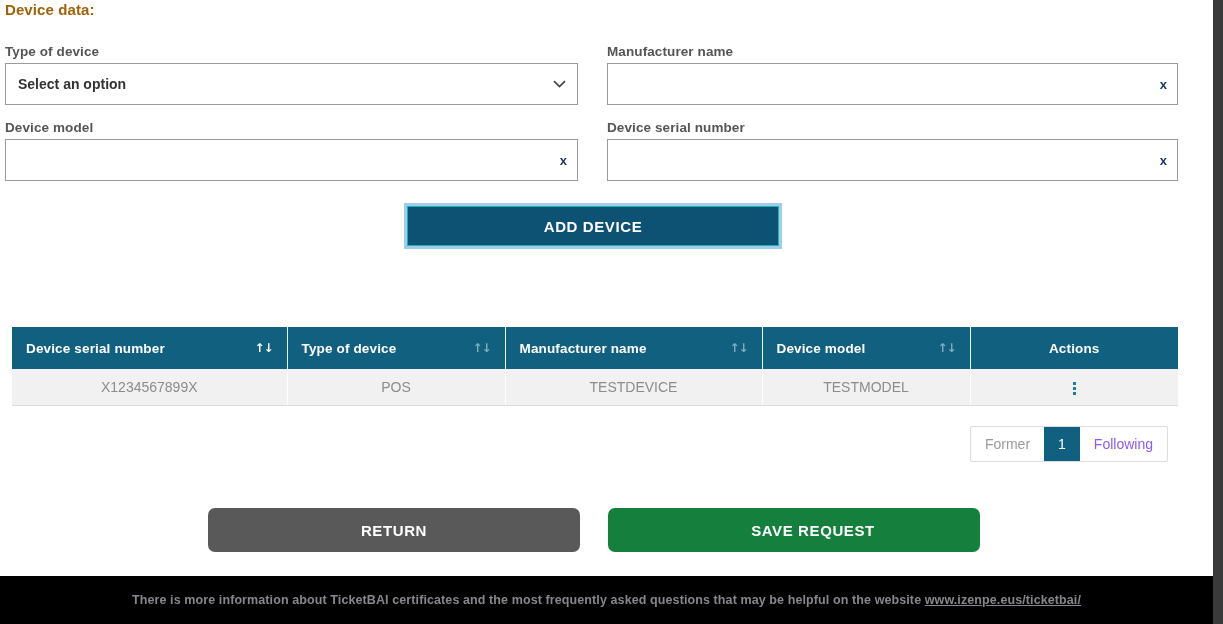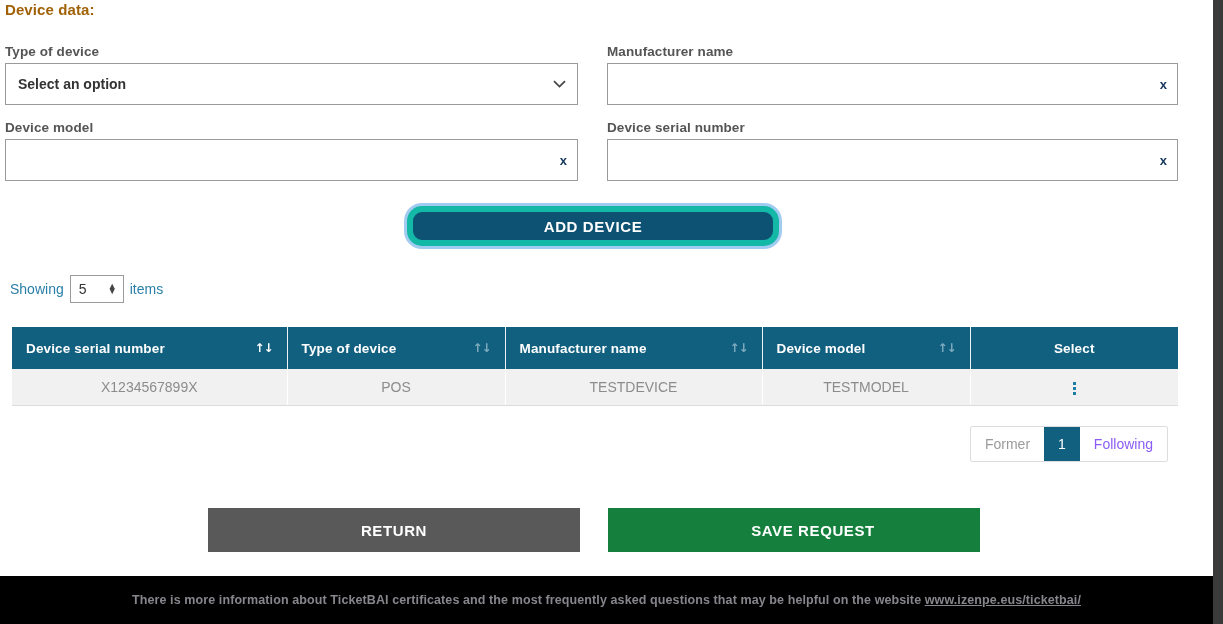--- a/index.html
+++ b/index.html
@@ -89,22 +89,22 @@
     line-height: 1;
   }
 
   
   .add-device-btn {
     position: absolute;
     left: 407px; top: 206px;
     width: 372px; height: 40px;
     background: #0d5272;
     color: #ffffff;
-    border: 6px solid #14b8a6;
-    border-radius: 15px;
+    border: 1px solid #14b8a6;
+    border-radius: 0;
     font-family: "Liberation Sans", sans-serif;
     font-size: 15px;
     font-weight: bold;
     letter-spacing: .6px;
     cursor: pointer;
     box-shadow: 0 0 0 3px rgba(130,185,235,.75);
   }
 
   
   .showing-row {
@@ -216,21 +216,21 @@
   .pg-prev { color: #9a9a9a; }
   .pg-active { background: #12607f; color: #ffffff; padding: 8px 16px; }
   .pg-next { color: #8b5cf6; }
 
   
   .btn-row { position: absolute; left: 0; top: 508px; width: 1190px; }
   .btn-return, .btn-save {
     position: absolute;
     width: 372px; height: 44px;
     border: none;
-    border-radius: 0;
+    border-radius: 7px;
     color: #ffffff;
     font-family: "Liberation Sans", sans-serif;
     font-size: 15px;
     font-weight: bold;
     letter-spacing: .6px;
     cursor: pointer;
   }
   .btn-return { left: 208px; background: #595959; }
   .btn-save   { left: 608px; background: #15803d; padding-left: 44px; }
 
@@ -301,31 +301,20 @@
       <div class="ctrl-wrap">
         <input class="text-input" type="text" value="" placeholder="" style="">
         <span class="clear-x">x</span>
       </div>
     </div>
 
   </div>
 
   <button class="add-device-btn">ADD DEVICE</button>
 
-  <div class="showing-row">
-    <span>Showing</span>
-    <span class="num-spin-wrap">
-      <input class="num-spin" type="text" value="5" style="">
-      <span class="spin-arrows">
-        <span>▲</span>
-        <span>▼</span>
-      </span>
-    </span>
-    <span>items</span>
-  </div>
 
   <table class="dev-table">
     <thead>
       <tr>
         <th style="width:275px">
           <span class="th-inner">
             <span>Device serial number</span>
             <span class="sort-icon active">↑↓</span>
           </span>
         </th>
@@ -341,21 +330,21 @@
             <span class="sort-icon">↑↓</span>
           </span>
         </th>
         <th style="width:208px">
           <span class="th-inner">
             <span>Device model</span>
             <span class="sort-icon">↑↓</span>
           </span>
         </th>
         <th>
-          <span>Select</span>
+          <span>Actions</span>
         </th>
       </tr>
     </thead>
     <tbody>
       <tr>
         <td>X1234567899X</td>
         <td>POS</td>
         <td>TESTDEVICE</td>
         <td>TESTMODEL</td>
         <td>

